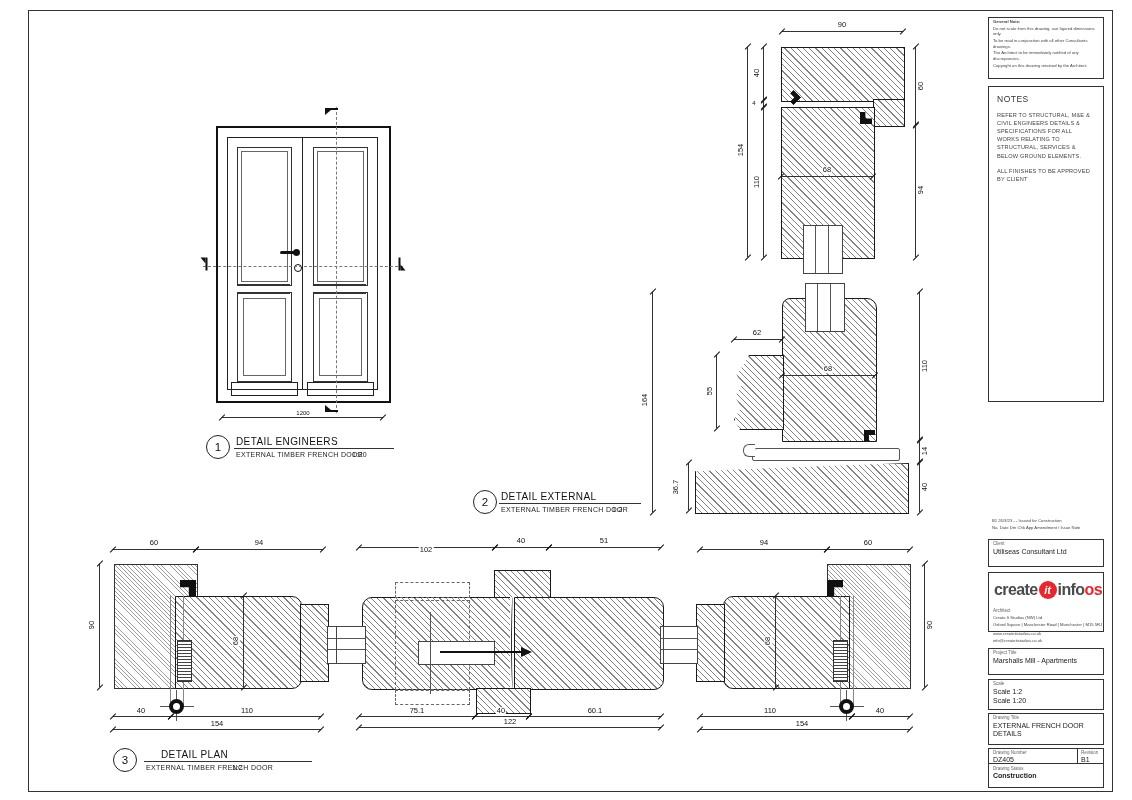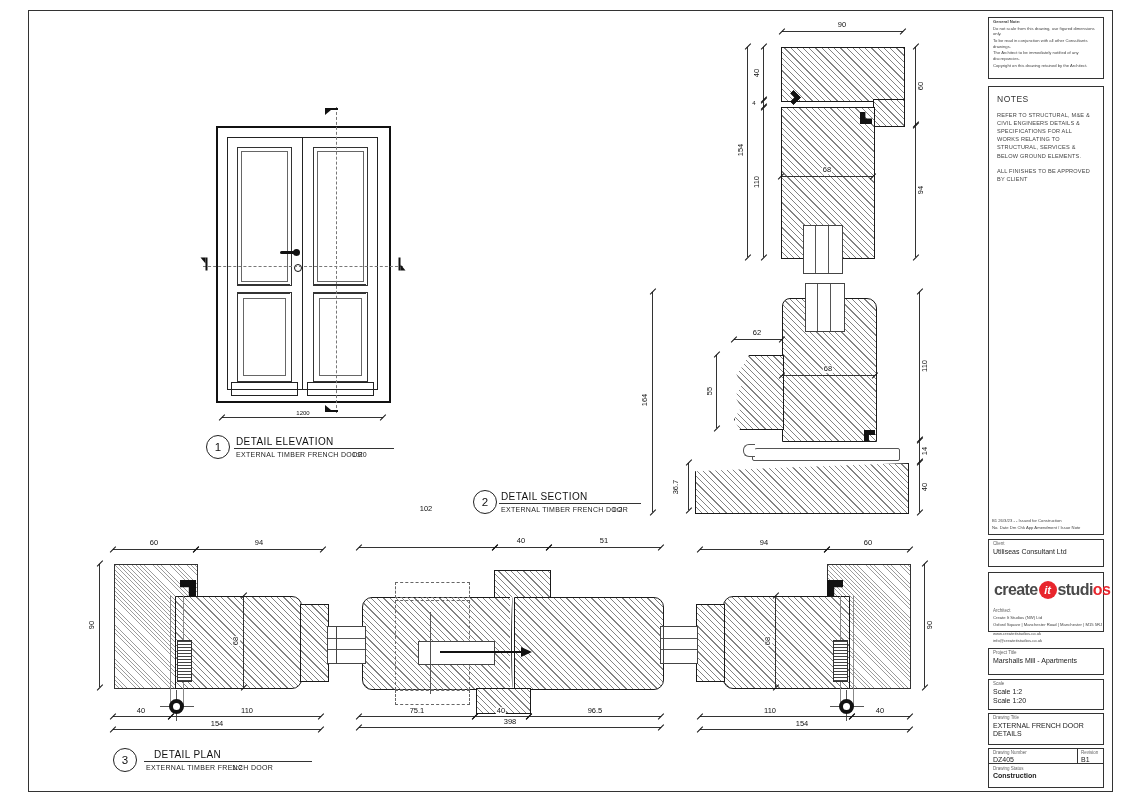--- a/index.html
+++ b/index.html
@@ -94,21 +94,21 @@
     <div class="flg" style="left:396px;top:260px;transform:rotate(-90deg);"></div>
 
     <div class="dl h" style="left:222px;top:417px;width:161px;"></div>
     <span class="dt s" style="left:303px;top:413px;">1200</span>
   </div>
 
   <div>
     <div class="lblc" style="left:218px;top:447px;">
         <span>1</span>
       </div>
-    <span class="lblt" style="left:236px;top:436px;">DETAIL ELEVATION</span>
+    <span class="lblt" style="left:236px;top:436px;">DETAIL ENGINEERS</span>
     <div class="lblline" style="left:234px;top:448px;width:160px;"></div>
     <span class="lbls" style="left:236px;top:451px;">EXTERNAL TIMBER FRENCH DOOR</span>
     <span class="lbls" style="left:352px;top:451px;">1:20</span>
   </div>
 
   <div>
     <div class="hb" style="left:781px;top:47px;width:122px;height:53px;"></div>
     <div class="hb" style="left:873px;top:99px;width:30px;height:26px;"></div>
     <div class="hb" style="left:781px;top:107px;width:92px;height:150px;"></div>
     <div class="glz glzv" style="left:803px;top:225px;width:38px;height:47px;"></div>
@@ -156,21 +156,21 @@
     <div class="dl v" style="left:919px;top:462px;height:50px;"></div>
     <span class="dt v" style="left:925px;top:487px;">40</span>
     <div class="dl v" style="left:688px;top:463px;height:47px;"></div>
     <span class="dt v" style="left:676px;top:487px;">36.7</span>
   </div>
 
   <div>
     <div class="lblc" style="left:485px;top:502px;">
         <span>2</span>
       </div>
-    <span class="lblt" style="left:501px;top:491px;">DETAIL SECTION</span>
+    <span class="lblt" style="left:501px;top:491px;">DETAIL EXTERNAL</span>
     <div class="lblline" style="left:499px;top:503px;width:142px;"></div>
     <span class="lbls" style="left:501px;top:506px;">EXTERNAL TIMBER FRENCH DOOR</span>
     <span class="lbls" style="left:612px;top:506px;">1:2</span>
   </div>
 
   <div>
     <div class="hw" style="left:114px;top:564px;width:82px;height:123px;"></div>
     <div class="hb" style="left:175px;top:596px;width:125px;height:91px;border-radius:0 10px 10px 0;"></div>
     <div class="hb" style="left:300px;top:604px;width:27px;height:76px;"></div>
     <div class="glz glzh" style="left:327px;top:626px;width:33px;height:36px;"></div>
@@ -207,33 +207,33 @@
     <div class="glz glzh" style="left:660px;top:626px;width:28px;height:36px;"></div>
     <div class="dashbox" style="left:395px;top:582px;width:73px;height:14px;"></div>
     <div class="dashbox" style="left:395px;top:600px;width:73px;height:88px;"></div>
     <div class="dashbox" style="left:395px;top:690px;width:73px;height:13px;"></div>
     <div class="box" style="left:418px;top:641px;width:75px;height:22px;"></div>
     <div class="line" style="left:430px;top:612px;width:1px;height:82px;"></div>
     <div class="line" style="left:440px;top:651px;width:82px;height:1.5px;background:#111;"></div>
     <div class="abs" style="left:521px;top:646.5px;width:0;height:0;border-left:11px solid #111;border-top:5.5px solid transparent;border-bottom:5.5px solid transparent;"></div>
     <div class="hb" style="left:476px;top:688px;width:53px;height:24px;"></div>
     <div class="dl h" style="left:359px;top:547px;width:136px;"></div>
-    <span class="dt" style="left:426px;top:509px;">102</span>
+    <span class="dt" style="left:426px;top:550px;">102</span>
     <div class="dl h" style="left:495px;top:547px;width:54px;"></div>
     <span class="dt" style="left:521px;top:541px;">40</span>
     <div class="dl h" style="left:549px;top:547px;width:112px;"></div>
     <span class="dt" style="left:604px;top:541px;">51</span>
     <div class="dl h" style="left:359px;top:716px;width:116px;"></div>
     <span class="dt" style="left:417px;top:711px;">75.1</span>
     <div class="dl h" style="left:475px;top:716px;width:54px;"></div>
     <span class="dt" style="left:501px;top:711px;">40</span>
     <div class="dl h" style="left:529px;top:716px;width:132px;"></div>
-    <span class="dt" style="left:595px;top:711px;">96.5</span>
+    <span class="dt" style="left:595px;top:711px;">60.1</span>
     <div class="dl h" style="left:359px;top:727px;width:302px;"></div>
-    <span class="dt" style="left:510px;top:722px;">398</span>
+    <span class="dt" style="left:510px;top:722px;">122</span>
   </div>
 
   <div>
     <div class="hw" style="left:827px;top:564px;width:82px;height:123px;"></div>
     <div class="hb" style="left:723px;top:596px;width:125px;height:91px;border-radius:10px 0 0 10px;"></div>
     <div class="hb" style="left:696px;top:604px;width:27px;height:76px;"></div>
     <div class="glz glzh" style="left:663px;top:626px;width:33px;height:36px;"></div>
     <div class="seal" style="left:827px;top:580px;width:16px;height:16px;transform:scaleX(-1);"></div>
     <div class="thin" style="left:840px;top:596px;height:110px;"></div>
     <div class="thin" style="left:853px;top:596px;height:110px;"></div>
@@ -254,55 +254,55 @@
     <div class="dl h" style="left:852px;top:716px;width:58px;"></div>
     <span class="dt" style="left:880px;top:711px;">40</span>
     <div class="dl h" style="left:700px;top:729px;width:210px;"></div>
     <span class="dt" style="left:802px;top:724px;">154</span>
   </div>
 
   <div>
     <div class="lblc" style="left:125px;top:760px;">
         <span>3</span>
       </div>
-    <span class="lblt" style="left:154px;top:749px;">DETAIL PLAN</span>
+    <span class="lblt" style="left:161px;top:749px;">DETAIL PLAN</span>
     <div class="lblline" style="left:144px;top:761px;width:168px;"></div>
     <span class="lbls" style="left:146px;top:764px;">EXTERNAL TIMBER FRENCH DOOR</span>
     <span class="lbls" style="left:232px;top:764px;">1:2</span>
   </div>
 
   <div class="tb" style="top:17px;height:62px;">
     <div class="tiny" style="font-weight:bold;">General Note:</div>
     <div class="tiny">Do not scale from this drawing, use figured dimensions only.</div>
     <div class="tiny">To be read in conjunction with all other Consultants drawings.</div>
     <div class="tiny">The Architect to be immediately notified of any discrepancies.</div>
     <div class="tiny">Copyright on this drawing retained by the Architect.</div>
   </div>
 
-  <div class="tb" style="top:86px;height:449px;">
+  <div class="tb" style="top:86px;height:316px;">
     <div class="notes-h">NOTES</div>
     <div class="notes-p">REFER TO STRUCTURAL, M&amp;E &amp; CIVIL ENGINEERS DETAILS &amp; SPECIFICATIONS FOR ALL WORKS RELATING TO STRUCTURAL, SERVICES &amp; BELOW GROUND ELEMENTS.</div>
     <div class="notes-p">ALL FINISHES TO BE APPROVED BY CLIENT</div>
   </div>
 
   <div class="abs" style="left:988px;top:517px;width:116px;">
     <div class="tiny" style="white-space:nowrap;overflow:hidden;">B1    26/3/23    -    -    Issued for Construction</div>
     <div class="tiny" style="white-space:nowrap;overflow:hidden;">No.   Date      Drn  Chk  App   Amendment / Issue Note</div>
   </div>
 
   <div class="tb" style="top:539px;height:28px;">
     <div class="tlab">Client</div>
     <div class="tval">Utiliseas Consultant Ltd</div>
   </div>
 
   <div class="tb" style="top:572px;height:60px;">
     <div class="logo" style="top:8px;left:5px;position:absolute;">
       <span class="wd">create</span>
       <span class="itc" style="background:#e8262d;">it</span>
-      <span class="wd">studi</span>
+      <span class="wd">info</span>
       <span class="wd" style="color:#e8262d;">os</span>
     </div>
     <div class="tlab" style="margin-top:36px;">Architect</div>
     <div class="tiny">Create It Studios (NW) Ltd</div>
     <div class="tiny">Oxford Square | Manchester Road | Manchester | M15 5RJ</div>
     <div class="tiny" style="margin-top:4px;">www.createitstudios.co.uk</div>
     <div class="tiny">info@createitstudios.co.uk</div>
   </div>
 
   <div class="tb" style="top:648px;height:27px;">

